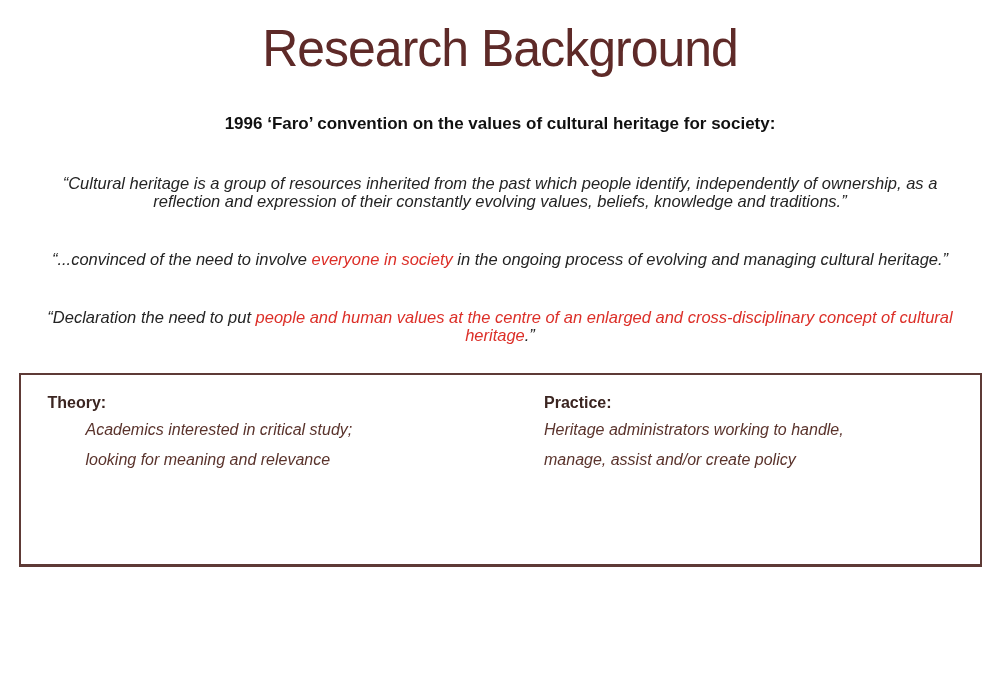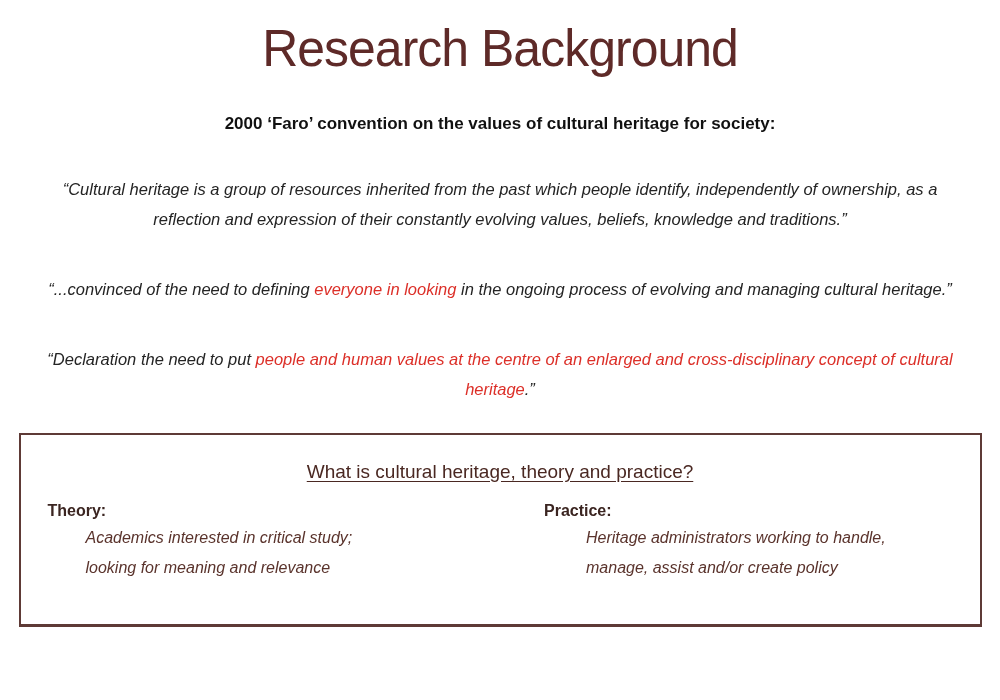--- a/index.html
+++ b/index.html
@@ -41,21 +41,21 @@
   }
   .quotes{
     width:932px;
     margin:0 auto;
   }
   .quote{
     margin-top:40px;
     text-align:center;
     font-style:italic;
     font-size:16.5px;
-    line-height:30px;
+    line-height:18px;
     color:var(--c-dark);
   }
   .quote .red{color:var(--c-red);}
   .quote .dark{color:var(--c-dark);}
   .box{
     width:963px;
     height:194px;
     margin:29px auto 0 auto;
     border:2px solid var(--c-border);
     border-bottom-width:3px;
@@ -82,37 +82,36 @@
     color:var(--c-label);
   }
   .col-lines{
     margin-top:3px;
     font-style:italic;
     font-size:16px;
     line-height:30px;
     color:var(--c-maroon);
   }
   .column.theory .col-lines{margin-left:38px;}
-  .column.practice .col-lines{margin-left:42px;}
+  .column.practice .col-lines{}
 </style>
 </head>
 <body>
 
 <div class="slide">
   <h1 class="title">Research Background</h1>
-  <p class="subtitle">2000 ‘Faro’ convention on the values of cultural heritage for society:</p>
+  <p class="subtitle">1996 ‘Faro’ convention on the values of cultural heritage for society:</p>
 
   <div class="quotes">
       <p class="quote"><span class="dark">“Cultural heritage is a group of resources inherited from the past which people identify, independently of ownership, as a reflection and expression of their constantly evolving values, beliefs, knowledge and traditions.”</span></p>
-      <p class="quote"><span class="dark">“...convinced of the need to defining </span><span class="red">everyone in looking</span><span class="dark"> in the ongoing process of evolving and managing cultural heritage.”</span></p>
+      <p class="quote"><span class="dark">“...convinced of the need to involve </span><span class="red">everyone in society</span><span class="dark"> in the ongoing process of evolving and managing cultural heritage.”</span></p>
       <p class="quote"><span class="dark">“Declaration the need to put </span><span class="red">people and human values at the centre of an enlarged and cross-disciplinary concept of cultural heritage</span><span class="dark">.”</span></p>
     </div>
 
   <div class="box">
-    <div class="box-heading">What is cultural heritage, theory and practice?</div>
     <div class="columns">
         <div class="column theory">
           <div class="col-label">Theory:</div>
           <div class="col-lines">Academics interested in critical study;<br>looking for meaning and relevance</div>
         </div>
         <div class="column practice">
           <div class="col-label">Practice:</div>
           <div class="col-lines">Heritage administrators working to handle,<br>manage, assist and/or create policy</div>
         </div>
       </div>

